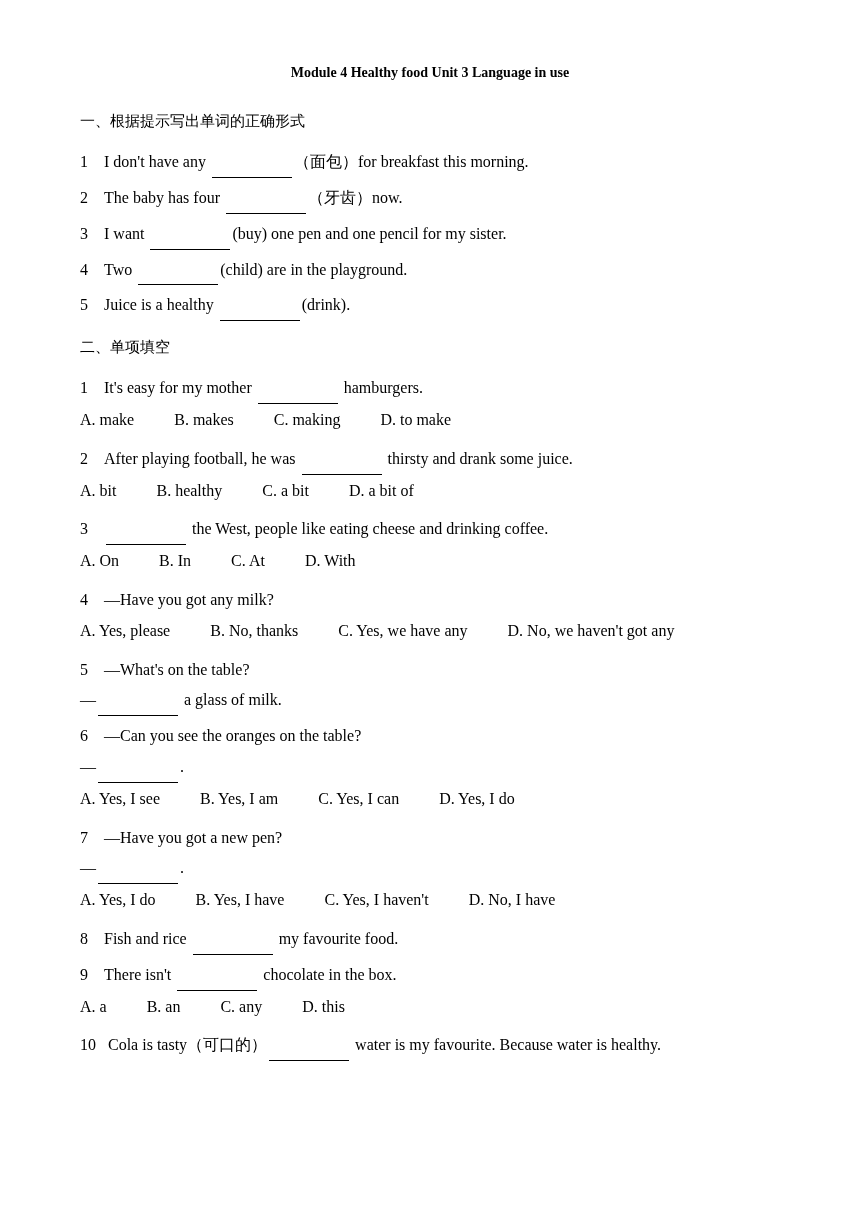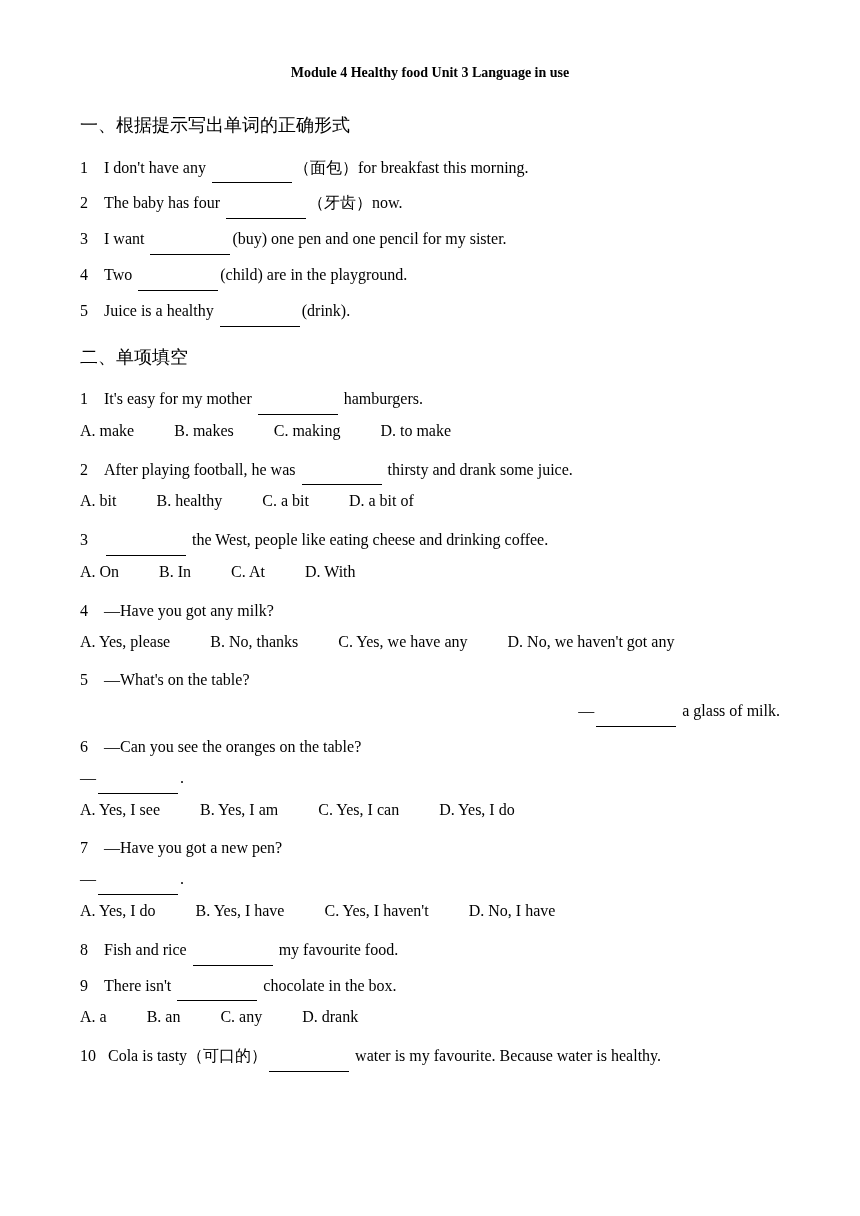--- a/index.html
+++ b/index.html
@@ -17,23 +17,24 @@
       padding: 60px 80px;
       line-height: 1.8;
     }
     .page-title {
       text-align: center;
       font-weight: bold;
       font-size: 14px;
       margin-bottom: 24px;
     }
     .section-header {
-      font-size: 18px;
+      font-size: 15px;
       margin-bottom: 12px;
       margin-top: 8px;
+      font-family: Liberation Mono, monospace;
     }
     .question-block {
       margin-bottom: 6px;
     }
     .question-line {
       display: flex;
       align-items: baseline;
       margin-bottom: 2px;
     }
     .q-num {
@@ -184,21 +185,21 @@
     </div>
   </div>
 
   <div class="question-block">
     <div class="question-line">
       <span class="q-num">5</span>
       <span class="q-text">
         —What's on the table?
       </span>
     </div>
-    <div class="dialog-line" style="margin-left:0; margin-bottom:2px;text-align:right;">
+    <div class="dialog-line" style="margin-left:0; margin-bottom:2px;">
       —<span class="blank">&nbsp;&nbsp;&nbsp;&nbsp;&nbsp;&nbsp;&nbsp;&nbsp;</span> a glass of milk.
     </div>
   </div>
 
   <div class="question-block">
     <div class="question-line">
       <span class="q-num">6</span>
       <span class="q-text">
         —Can you see the oranges on the table?
       </span>
@@ -245,21 +246,21 @@
     <div class="question-line">
       <span class="q-num">9</span>
       <span class="q-text">
         There isn't <span class="blank">&nbsp;&nbsp;&nbsp;&nbsp;&nbsp;&nbsp;&nbsp;&nbsp;</span> chocolate in the box.
       </span>
     </div>
     <div class="options-line">
       <span class="option-item">A. a</span>
       <span class="option-item">B. an</span>
       <span class="option-item">C. any</span>
-      <span class="option-item">D. drank</span>
+      <span class="option-item">D. this</span>
     </div>
   </div>
 
   <div class="question-block">
     <div class="question-line">
       <span class="q-num">10</span>
       <span class="q-text">
         &nbsp;Cola is tasty（可口的）<span class="blank">&nbsp;&nbsp;&nbsp;&nbsp;&nbsp;&nbsp;&nbsp;&nbsp;</span> water is my favourite. Because water is healthy.
       </span>
     </div>

